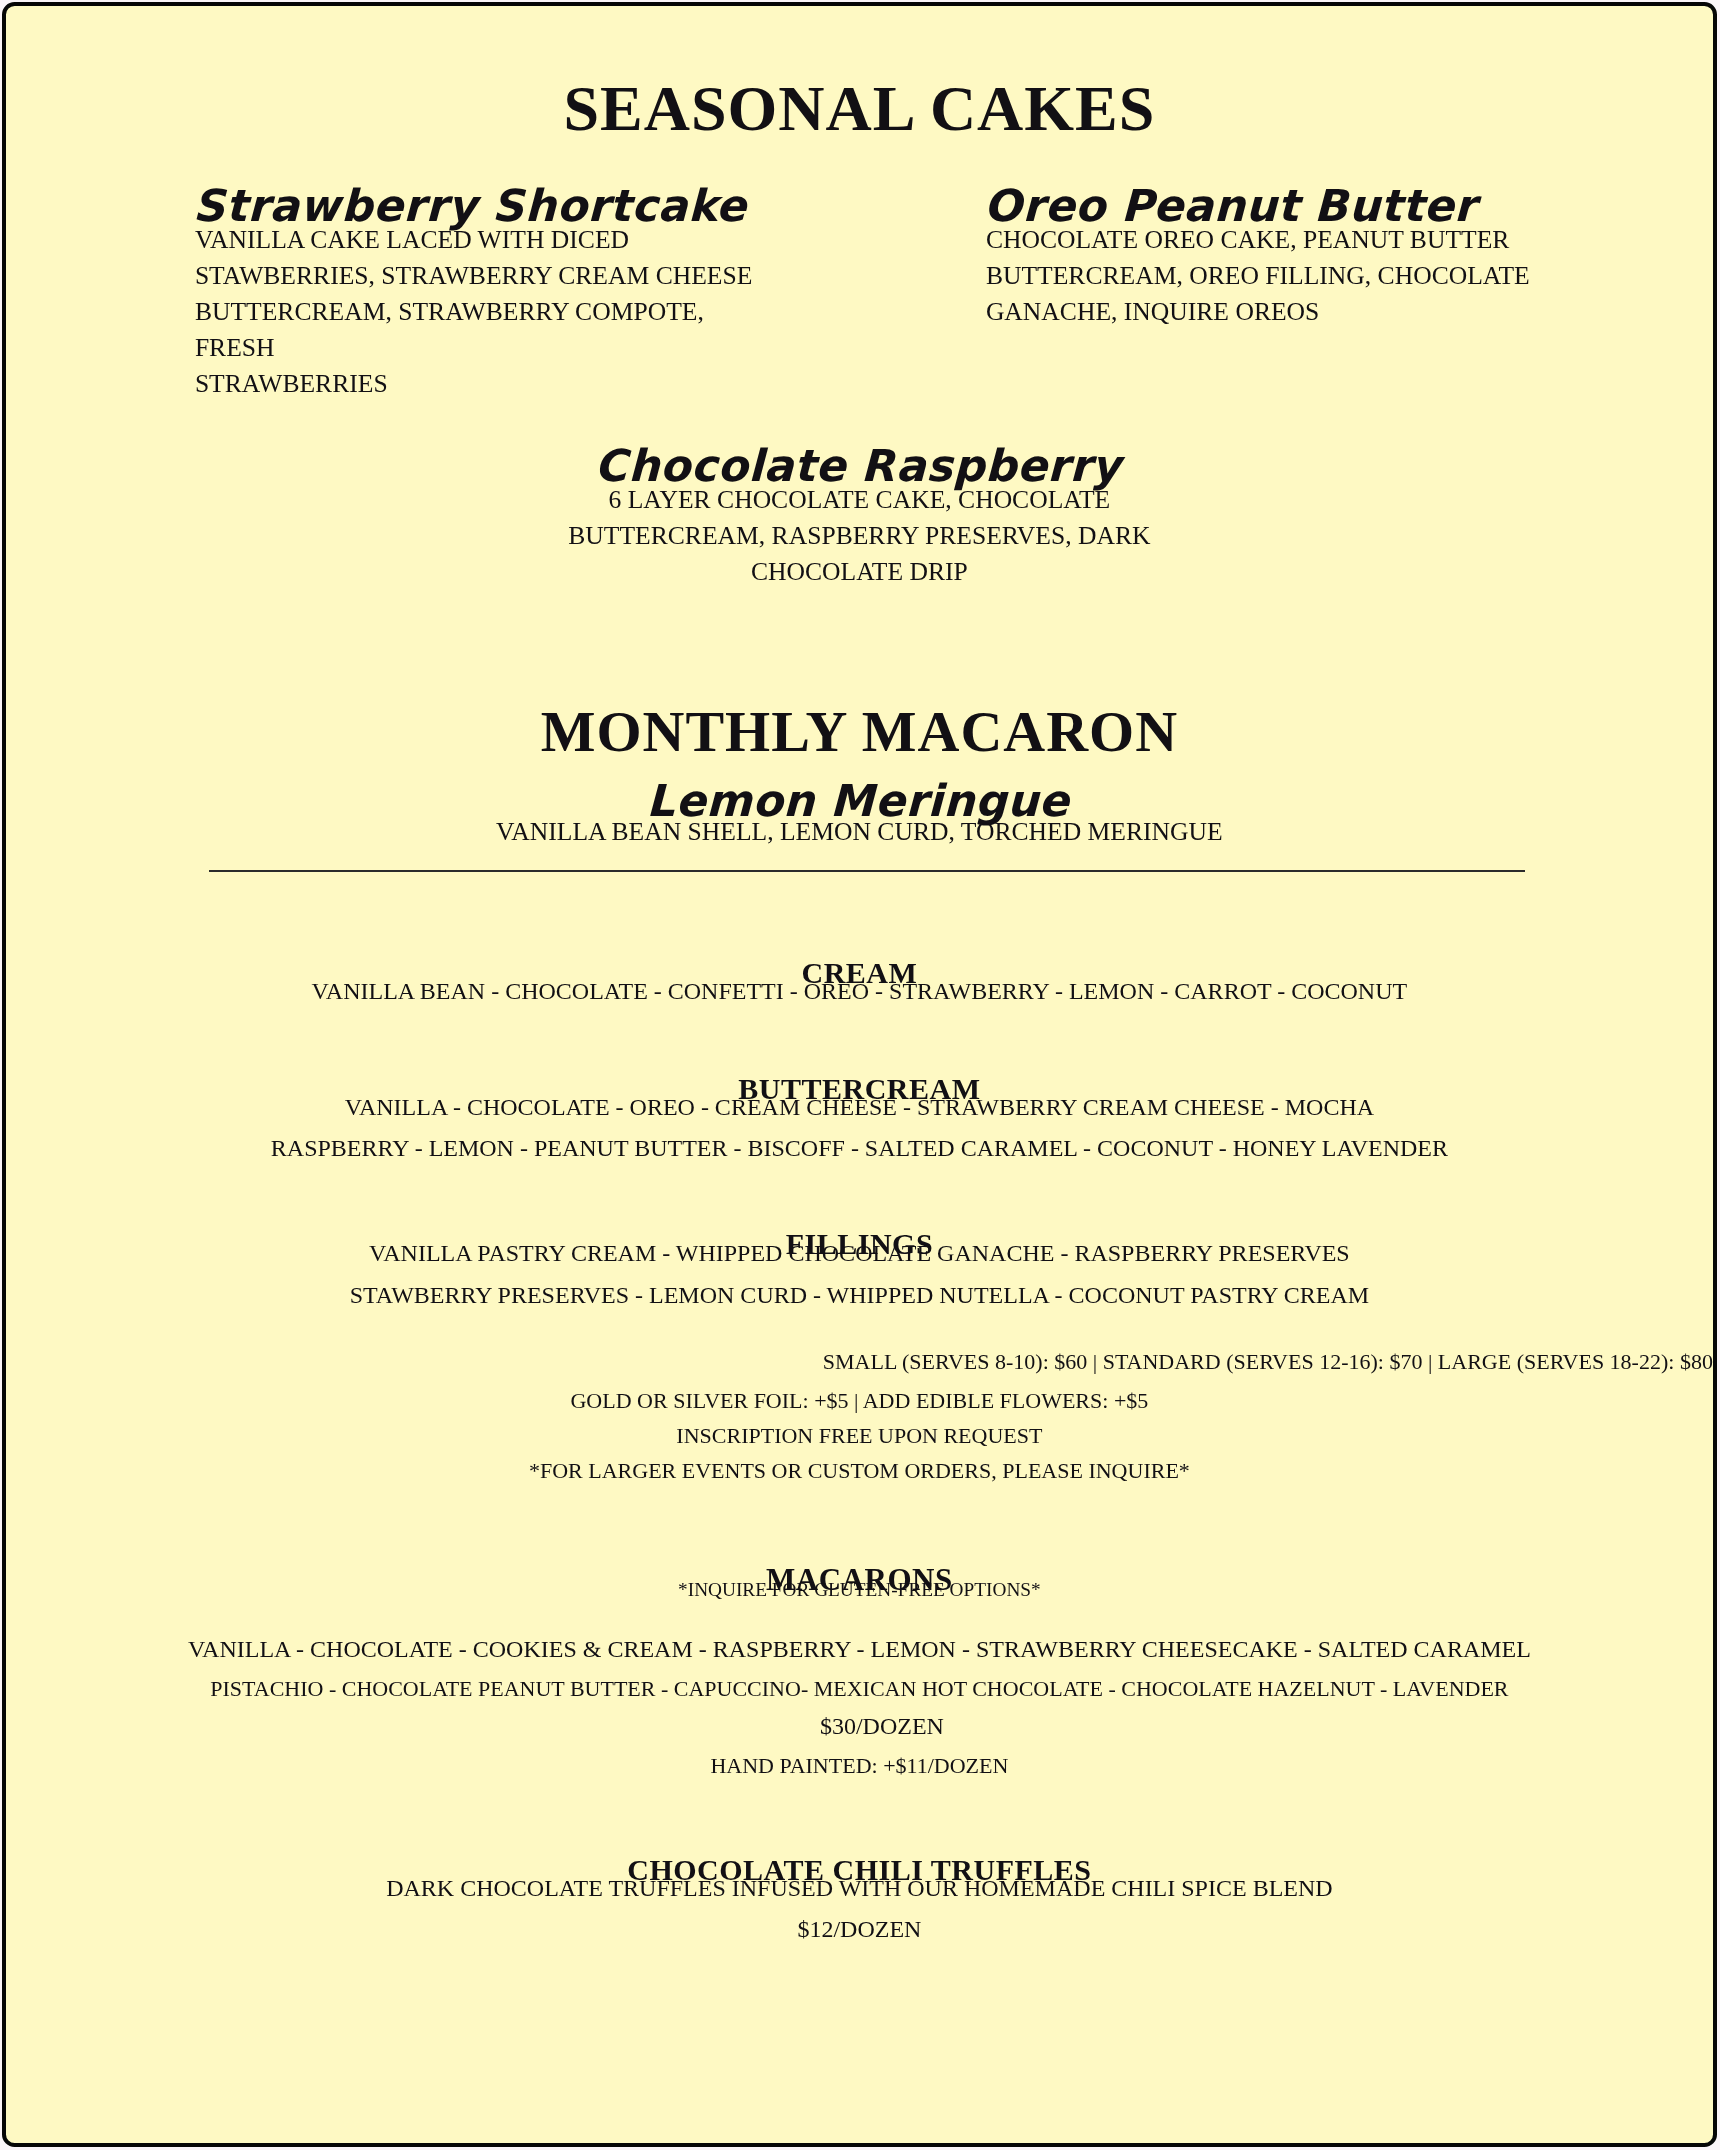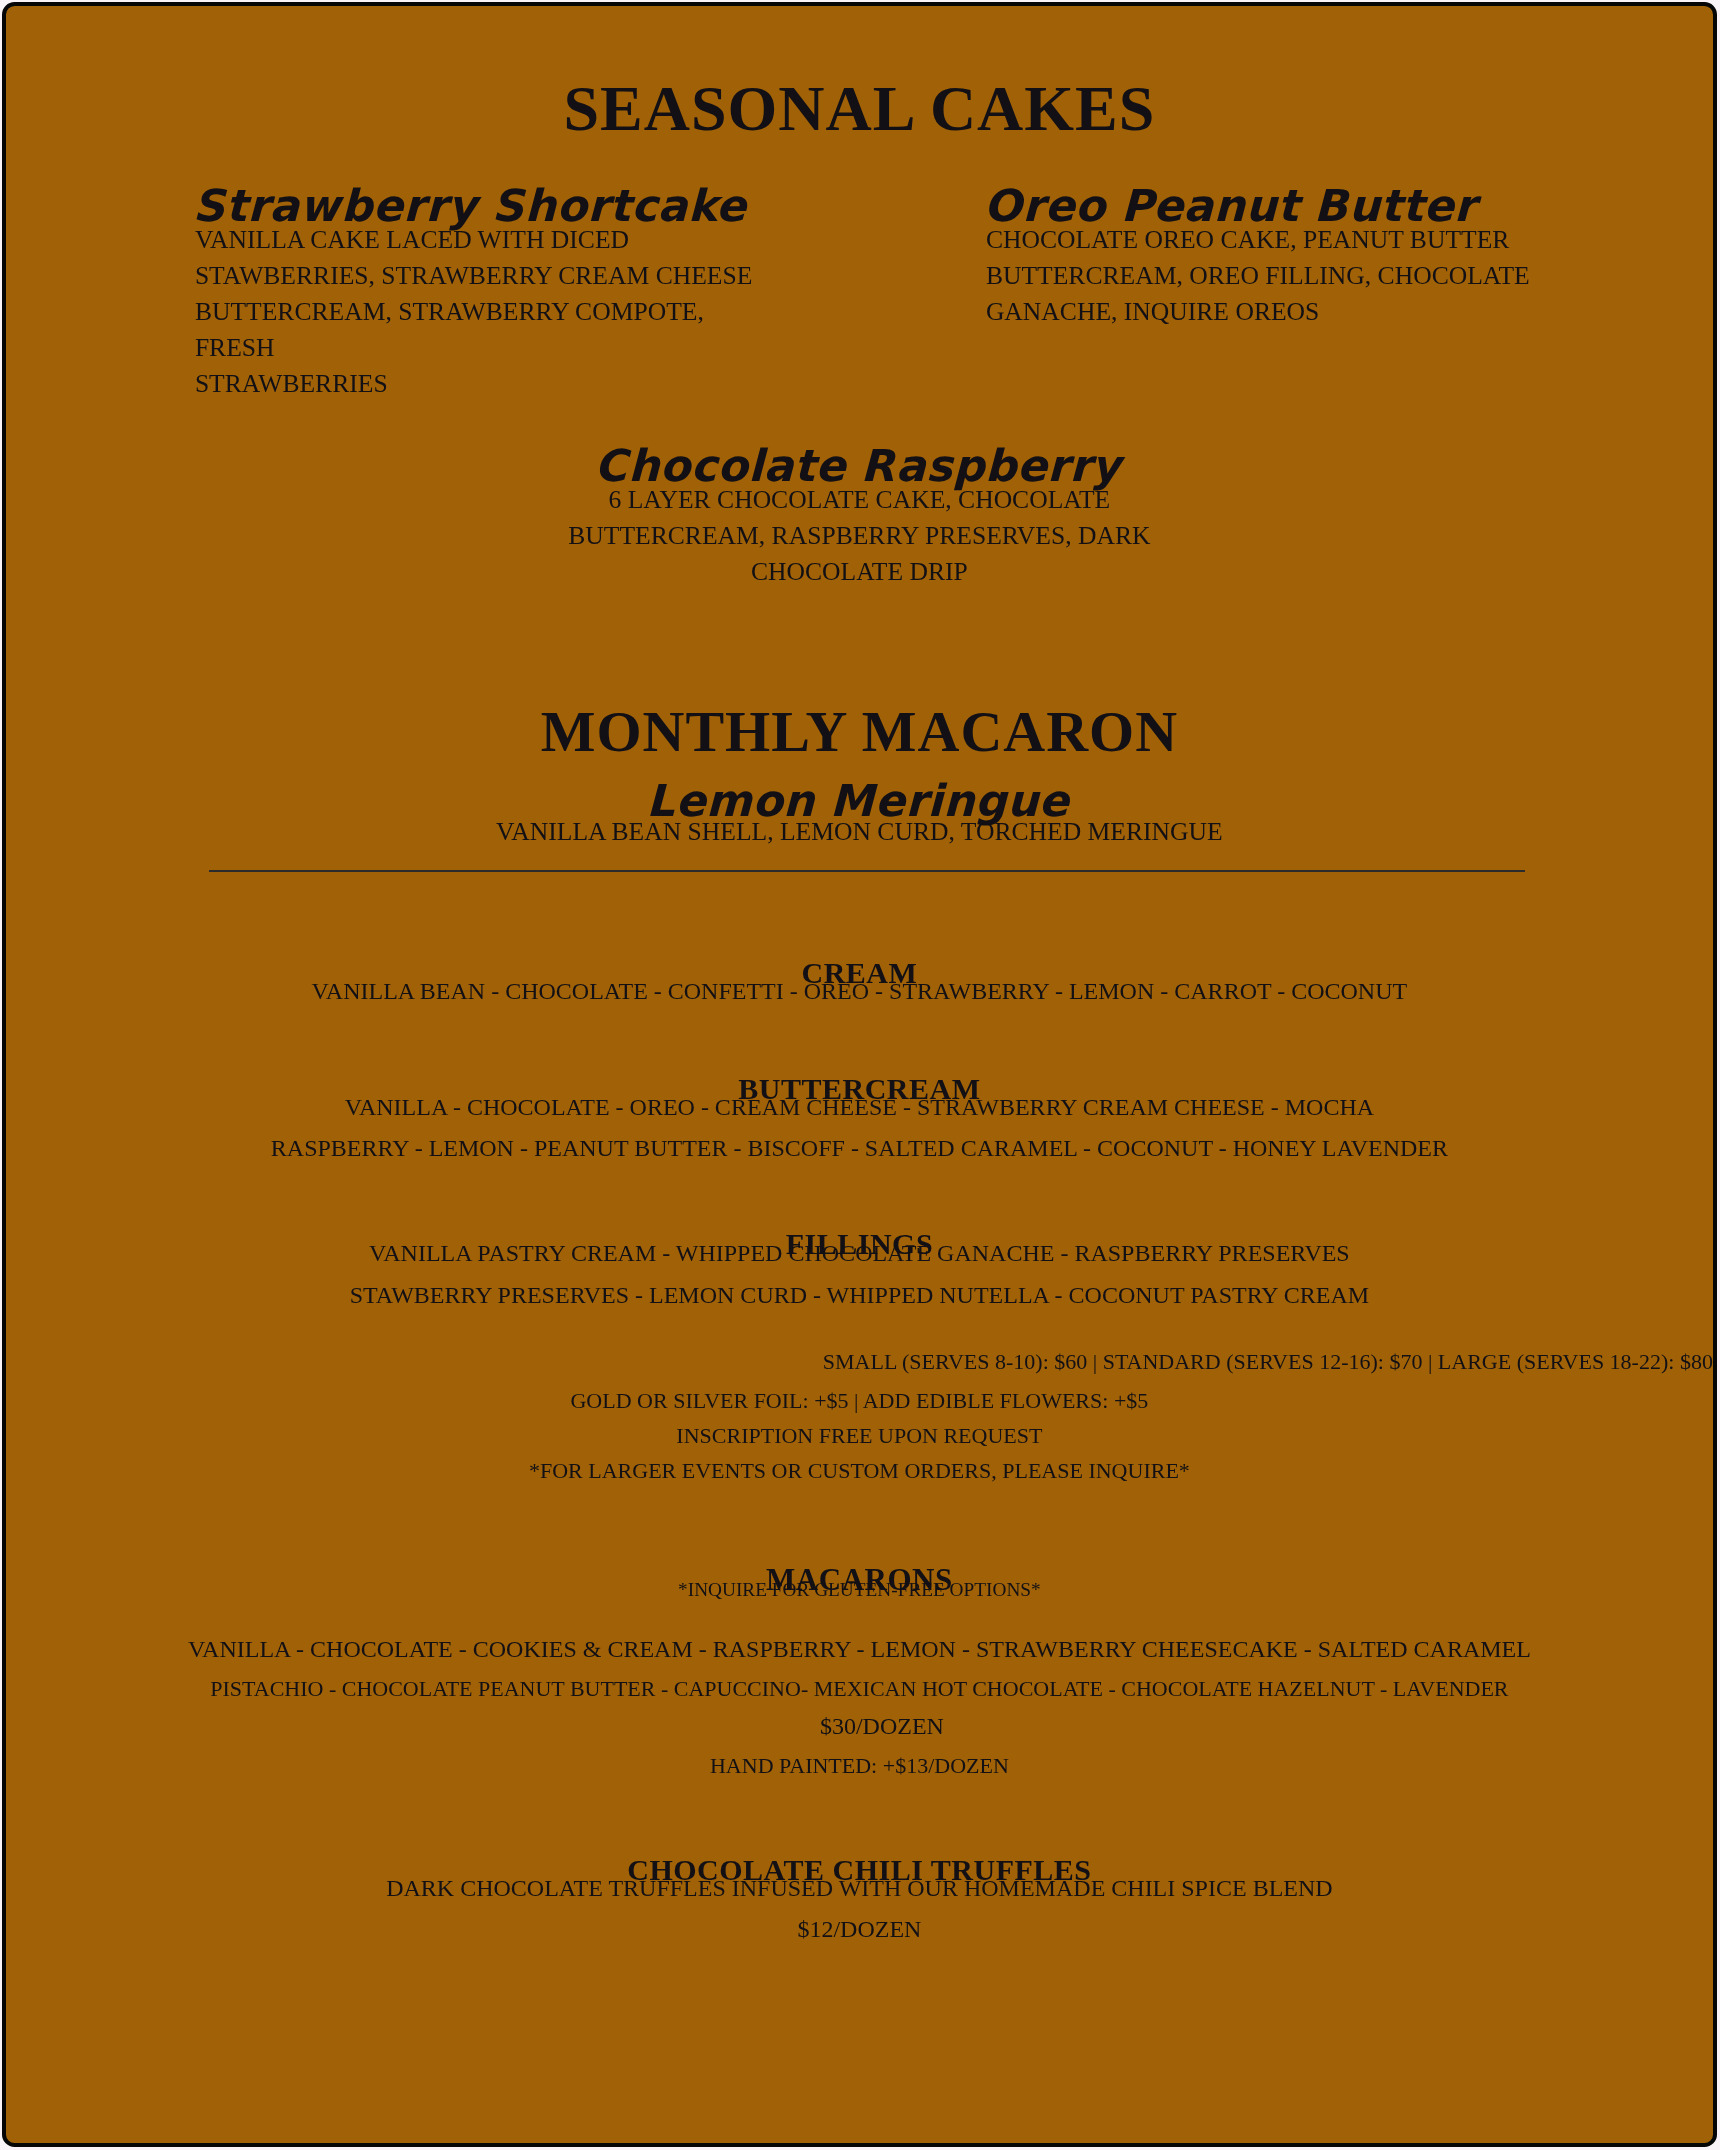--- a/index.html
+++ b/index.html
@@ -10,21 +10,21 @@
     background: #FAF4F8;
     font-family: "Liberation Serif", "DejaVu Serif", serif;
     color: #121014;
   }
   .page {
     position: absolute;
     top: 1.9px; left: 1.9px;
     width: 1707px; height: 2137px;
     border: 4.8px solid #060606;
     border-radius: 12.6px;
-    background: #a16207;
+    background: #fef9c3;
     overflow: hidden;
   }
   .abs { position: absolute; }
   .center { left: 0; right: 0; text-align: center; }
   .title {
     font-size: 64px;
     font-weight: 700;
     letter-spacing: 1px;
     line-height: 1.1;
   }
@@ -125,21 +125,21 @@
   <div class="abs center fine" style="top:1343px;text-align:right;">SMALL (SERVES 8-10): $60 | STANDARD (SERVES 12-16): $70 | LARGE (SERVES 18-22): $80</div>
   <div class="abs center fine" style="top:1382px;">GOLD OR SILVER FOIL: +$5 | ADD EDIBLE FLOWERS: +$5</div>
   <div class="abs center fine" style="top:1417px;">INSCRIPTION FREE UPON REQUEST</div>
   <div class="abs center fine" style="top:1452px;">*FOR LARGER EVENTS OR CUSTOM ORDERS, PLEASE INQUIRE*</div>
 
   <h3 class="abs center mac-h" style="top:1525px;">MACARONS</h3>
   <div class="abs center note" style="top:1573px;">*INQUIRE FOR GLUTEN-FREE OPTIONS*</div>
   <div class="abs center list" style="top:1630px;">VANILLA - CHOCOLATE - COOKIES &amp; CREAM - RASPBERRY - LEMON - STRAWBERRY CHEESECAKE - SALTED CARAMEL</div>
   <div class="abs center fine" style="top:1670px;">PISTACHIO - CHOCOLATE PEANUT BUTTER - CAPUCCINO- MEXICAN HOT CHOCOLATE -  CHOCOLATE HAZELNUT - LAVENDER</div>
   <div class="abs center price" style="top:1707px;padding-left:45px;">$30/DOZEN</div>
-  <div class="abs center fine" style="top:1747px;">HAND PAINTED: +$13/DOZEN</div>
+  <div class="abs center fine" style="top:1747px;">HAND PAINTED: +$11/DOZEN</div>
 
   <h3 class="abs center sec-h" style="top:1817px;">CHOCOLATE CHILI TRUFFLES</h3>
   <div class="abs center price" style="top:1869px;">DARK CHOCOLATE TRUFFLES INFUSED WITH OUR HOMEMADE CHILI SPICE BLEND</div>
   <div class="abs center price" style="top:1910px;">$12/DOZEN</div>
 
 
 </div>
 
 
 </body></html>

